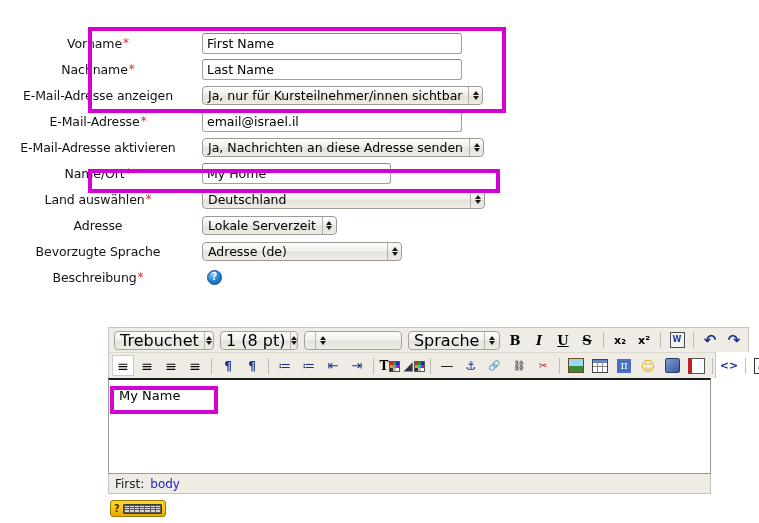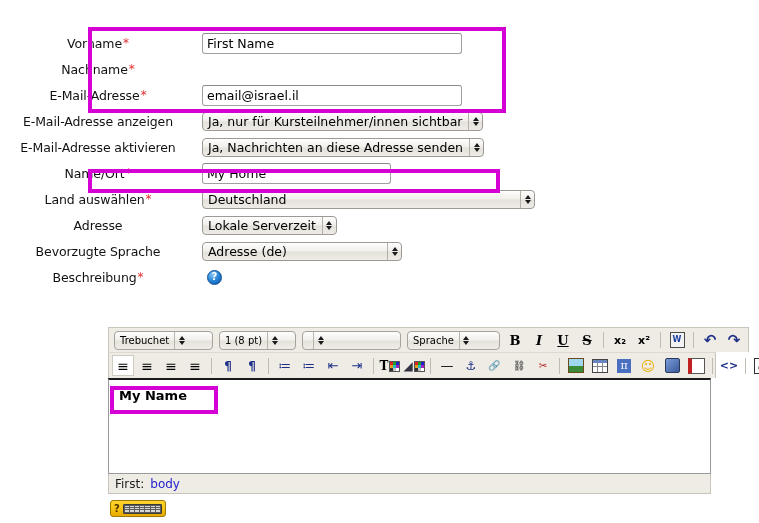--- a/index.html
+++ b/index.html
@@ -160,21 +160,21 @@
   .tsel {
     display: inline-flex;
     align-items: stretch;
     background: linear-gradient(180deg,#fdfdfc 0%,#f2f0ec 48%,#e5e2dc 52%,#f0ede8 100%);
     border: 1px solid #a6a39d;
     border-radius: 4px;
     height: 19px;
     box-sizing: border-box;
     margin: 0 2px;
   }
-  .tsel .t { padding: 0 5px; display:flex; align-items:center; font-size: 10px; white-space: nowrap; }
+  .tsel .t { padding: 0 5px; display:flex; align-items:center; font-size: 16px; white-space: nowrap; }
   .tsel .a {
     width: 13px; border-left: 1px solid #b8b5af;
     display:flex; flex-direction:column; align-items:center; justify-content:center; gap:1px;
   }
   .tsel .a i { display:block; width:0;height:0;border-left:3.5px solid transparent;border-right:3.5px solid transparent; }
   .tsel .a i.up { border-bottom:4px solid #1a1a1a; }
   .tsel .a i.dn { border-top:4px solid #1a1a1a; }
 
   .tbtn {
     width: 22px; height: 21px;
@@ -201,21 +201,20 @@
   }
 
   #content {
     width: 603px;
     height: 96px;
     background: #ffffff;
     border: 1px solid #9a9a9a;
     border-top: 2px solid #1a1a1a;
     box-sizing: border-box;
     position: relative;
-    font-weight: bold;
   }
   #content .doc {
     font-family: "DejaVu Sans", "Liberation Sans", sans-serif;
     font-size: 13px;
     padding: 8px 10px;
     color: #000;
   }
   #statusbar {
     width: 603px;
     height: 20px;
@@ -284,43 +283,46 @@
 
   <div class="row">
     <div class="label"><span>Vorname</span><span class="req">*</span></div>
     <div class="field">
       <input class="txt w260" type="text" value="First Name" style="">
     </div>
   </div>
 
   <div class="row">
     <div class="label"><span>Nachname</span><span class="req">*</span></div>
-  </div>
-
-  <div class="row">
-    <div class="label"><span>E-Mail-Adresse</span><span class="req">*</span></div>
-    <div class="field">
-      <input class="txt w260" type="text" value="email@israel.il" style="">
+    <div class="field">
+      <input class="txt w260" type="text" value="Last Name" style="">
     </div>
   </div>
 
   <div class="row">
     <div class="label">E-Mail-Adresse anzeigen</div>
     <div class="field">
       <div class="sel">
         <span class="seltext">Ja, nur für Kursteilnehmer/innen sichtbar</span>
         <span class="arrows">
             <i class="up"></i>
             <i class="dn"></i>
           </span>
       </div>
     </div>
   </div>
 
   <div class="row">
+    <div class="label"><span>E-Mail-Adresse</span><span class="req">*</span></div>
+    <div class="field">
+      <input class="txt w260" type="text" value="email@israel.il" style="">
+    </div>
+  </div>
+
+  <div class="row">
     <div class="label">E-Mail-Adresse aktivieren</div>
     <div class="field">
       <div class="sel">
         <span class="seltext">Ja, Nachrichten an diese Adresse senden</span>
         <span class="arrows">
             <i class="up"></i>
             <i class="dn"></i>
           </span>
       </div>
     </div>
@@ -329,21 +331,21 @@
   <div class="row">
     <div class="label"><span>Name/Ort</span><span class="req">*</span></div>
     <div class="field">
       <input class="txt w180" type="text" value="My Home" style="">
     </div>
   </div>
 
   <div class="row">
     <div class="label"><span>Land auswählen</span><span class="req">*</span></div>
     <div class="field">
-      <div class="sel" style="width:333px">
+      <div class="sel" style="width:283px">
         <span class="seltext">Deutschland</span>
         <span class="arrows">
             <i class="up"></i>
             <i class="dn"></i>
           </span>
       </div>
     </div>
   </div>
 
   <div class="row">

